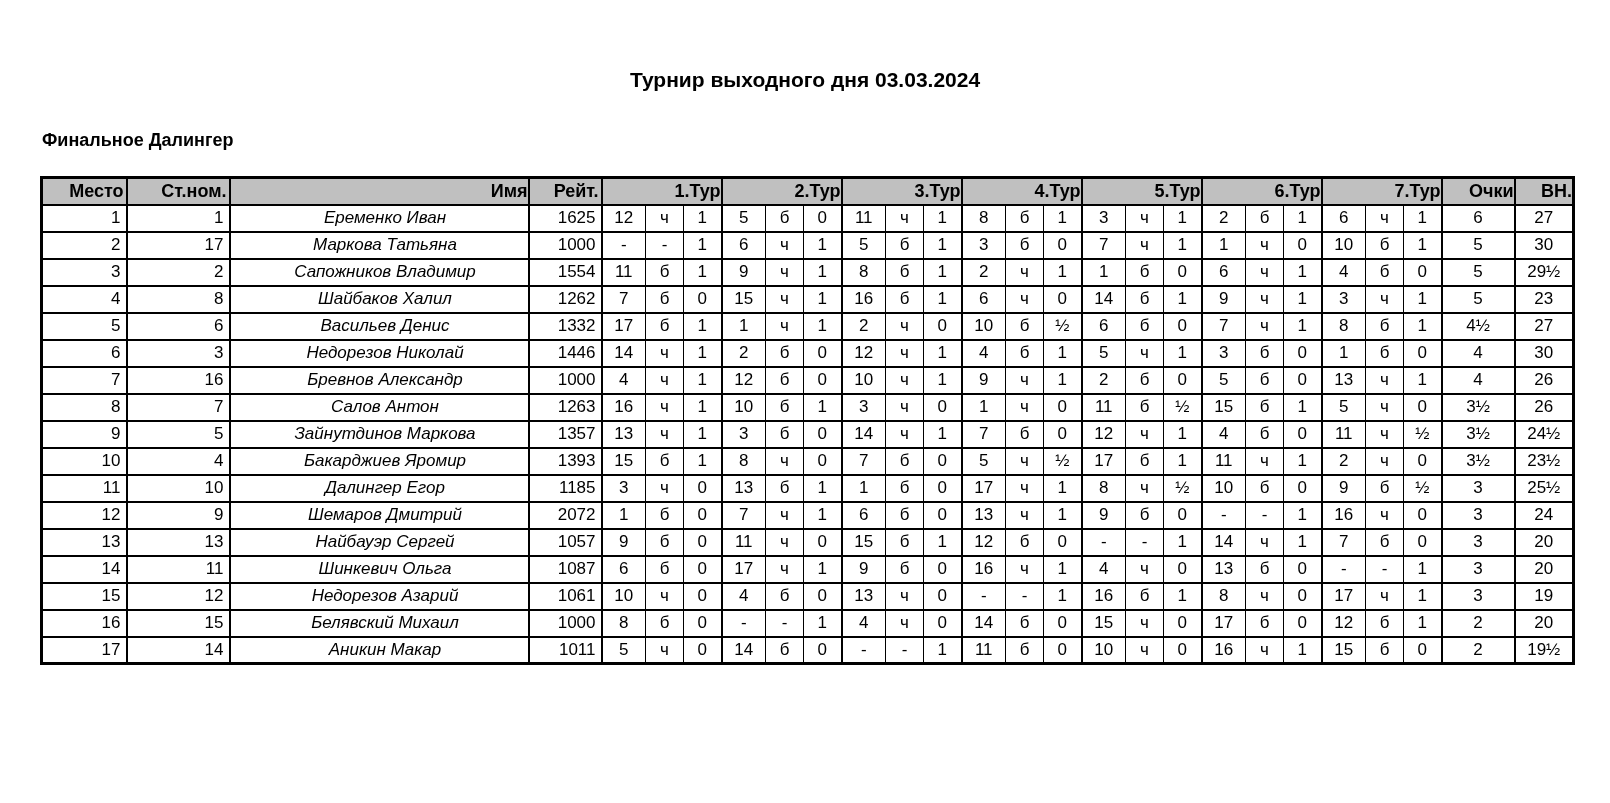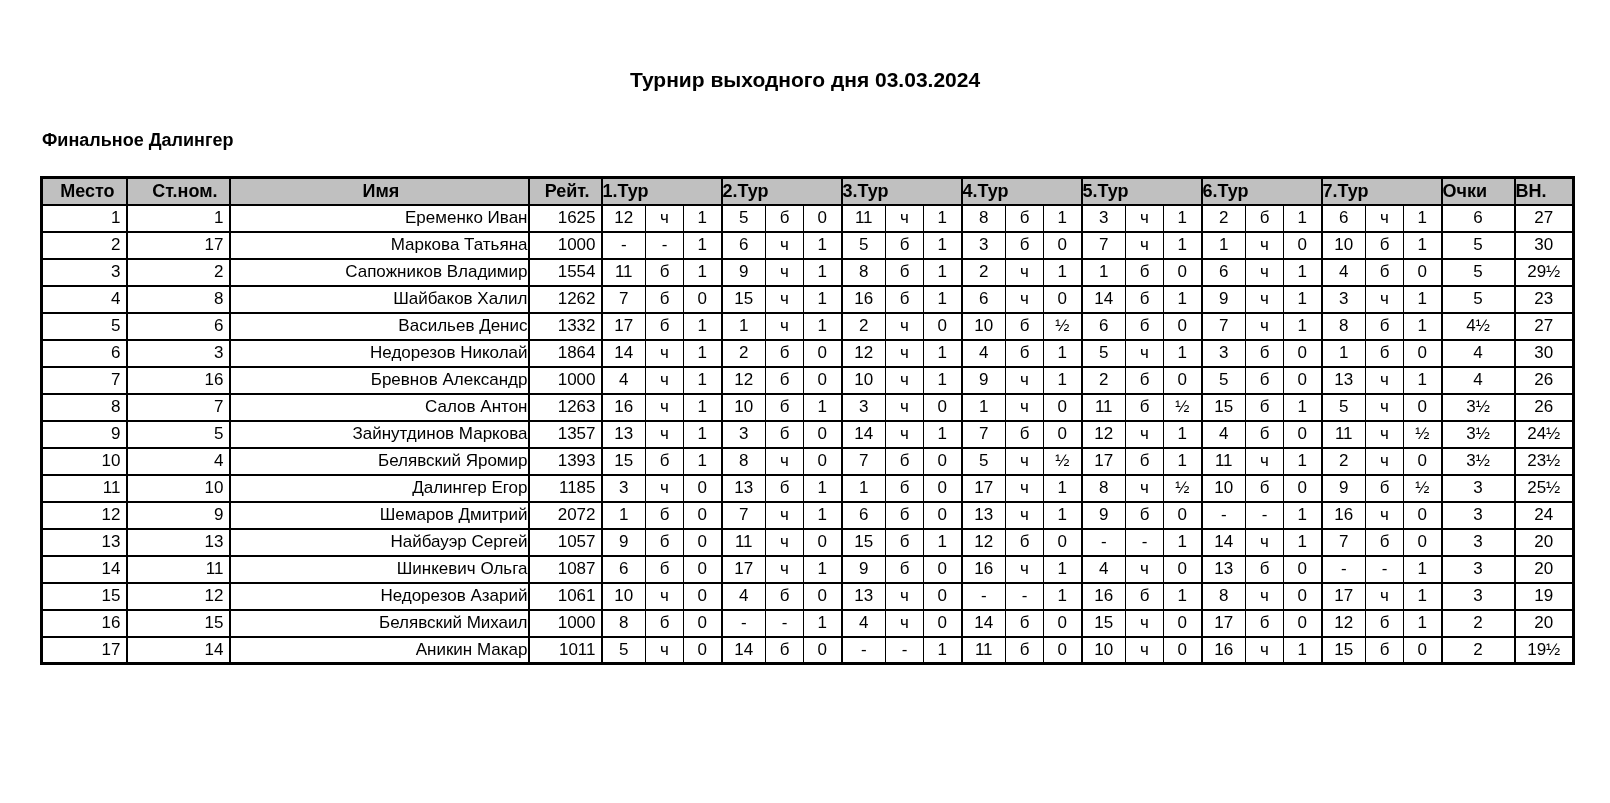--- a/index.html
+++ b/index.html
@@ -43,26 +43,26 @@
     font-weight: bold;
     font-size: 18px;
     border-left-width: 2px;
     border-right-width: 2px;
   }
   
   td.col-place, td.col-sn, td.col-name, td.col-rating,
   td.rd-opp, td.col-pts, td.col-bh { border-left-width: 2px; }
   td.col-bh { border-right-width: 2px; }
 
-  .ta-r { text-align: right; padding-right: 11px; }
-  .ta-l { text-align: center; padding-left: 4px; }
-  .ta-c { text-align: left; margin-left: 18px; }
+  .ta-r { text-align: right; padding-right: 2px; }
+  .ta-l { text-align: right; padding-left: 4px; }
+  .ta-c { text-align: right; margin-left: 18px; }
 
   td.col-place, td.col-sn, td.col-rating { text-align: right; padding-right: 5px; }
-  td.col-name { text-align: right; padding-left: 12px; }
+  td.col-name { text-align: center; padding-left: 12px; font-style: italic; }
   td.rd-opp, td.rd-col, td.rd-res, td.col-pts, td.col-bh { text-align: center; }
 </style>
 </head>
 <body>
 
 <div class="page">
 
   <div class="title">Турнир выходного дня 03.03.2024</div>
   <div class="subtitle">Финальное Далингер</div>
 
@@ -256,21 +256,21 @@
           <td class="rd-opp">8</td>
           <td class="rd-col">б</td>
           <td class="rd-res">1</td>
           <td class="col-pts">4½</td>
           <td class="col-bh">27</td>
         </tr>
         <tr>
           <td class="col-place">6</td>
           <td class="col-sn">3</td>
           <td class="col-name">Недорезов Николай</td>
-          <td class="col-rating">1864</td>
+          <td class="col-rating">1446</td>
           <td class="rd-opp">14</td>
           <td class="rd-col">ч</td>
           <td class="rd-res">1</td>
           <td class="rd-opp">2</td>
           <td class="rd-col">б</td>
           <td class="rd-res">0</td>
           <td class="rd-opp">12</td>
           <td class="rd-col">ч</td>
           <td class="rd-res">1</td>
           <td class="rd-opp">4</td>
@@ -371,21 +371,21 @@
           <td class="rd-res">0</td>
           <td class="rd-opp">11</td>
           <td class="rd-col">ч</td>
           <td class="rd-res">½</td>
           <td class="col-pts">3½</td>
           <td class="col-bh">24½</td>
         </tr>
         <tr>
           <td class="col-place">10</td>
           <td class="col-sn">4</td>
-          <td class="col-name">Белявский Яромир</td>
+          <td class="col-name">Бакарджиев Яромир</td>
           <td class="col-rating">1393</td>
           <td class="rd-opp">15</td>
           <td class="rd-col">б</td>
           <td class="rd-res">1</td>
           <td class="rd-opp">8</td>
           <td class="rd-col">ч</td>
           <td class="rd-res">0</td>
           <td class="rd-opp">7</td>
           <td class="rd-col">б</td>
           <td class="rd-res">0</td>

